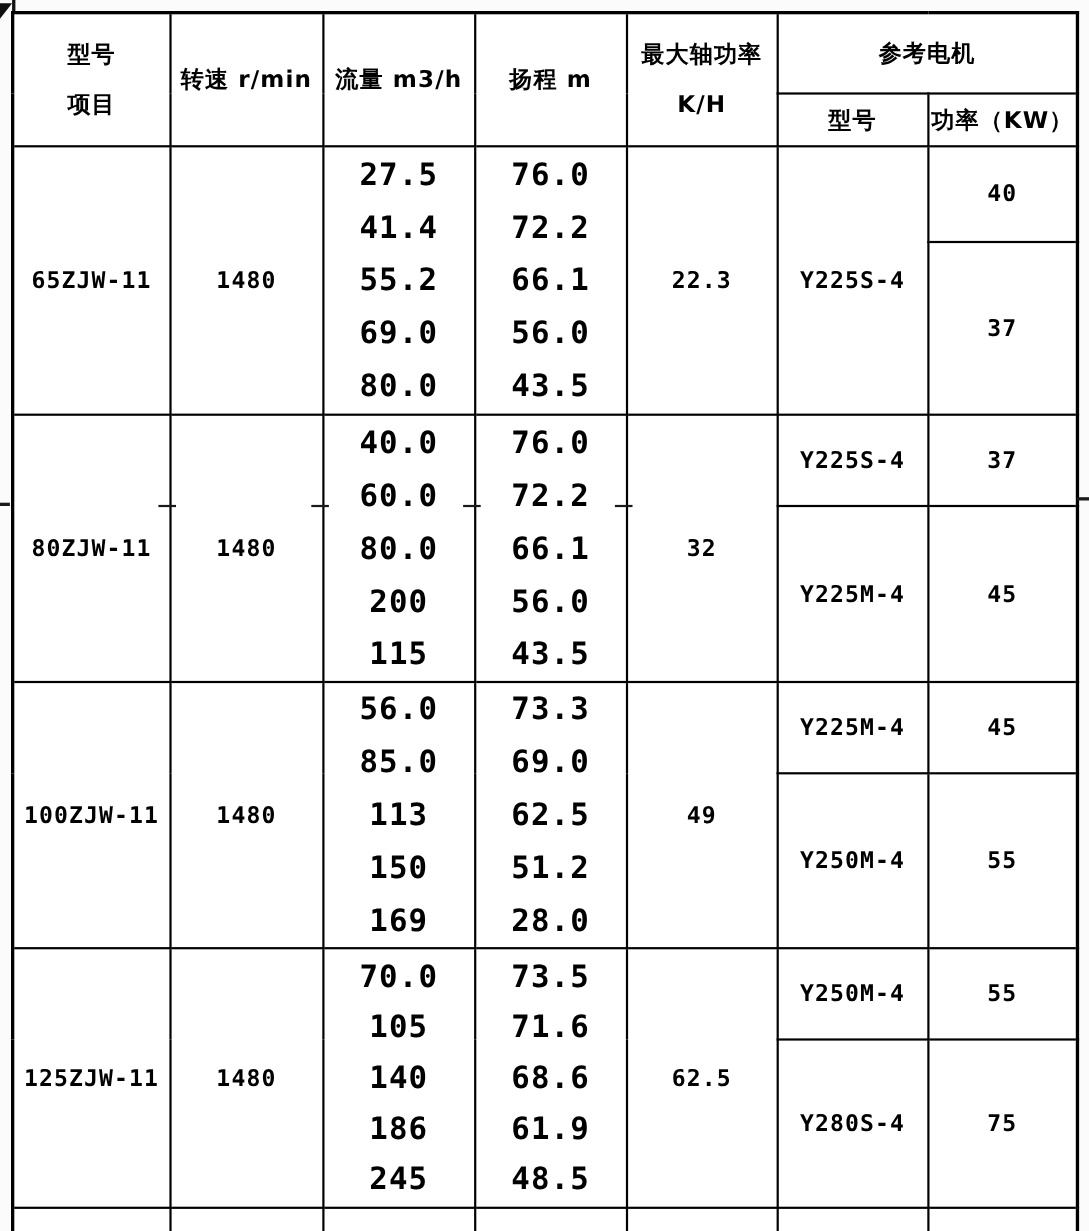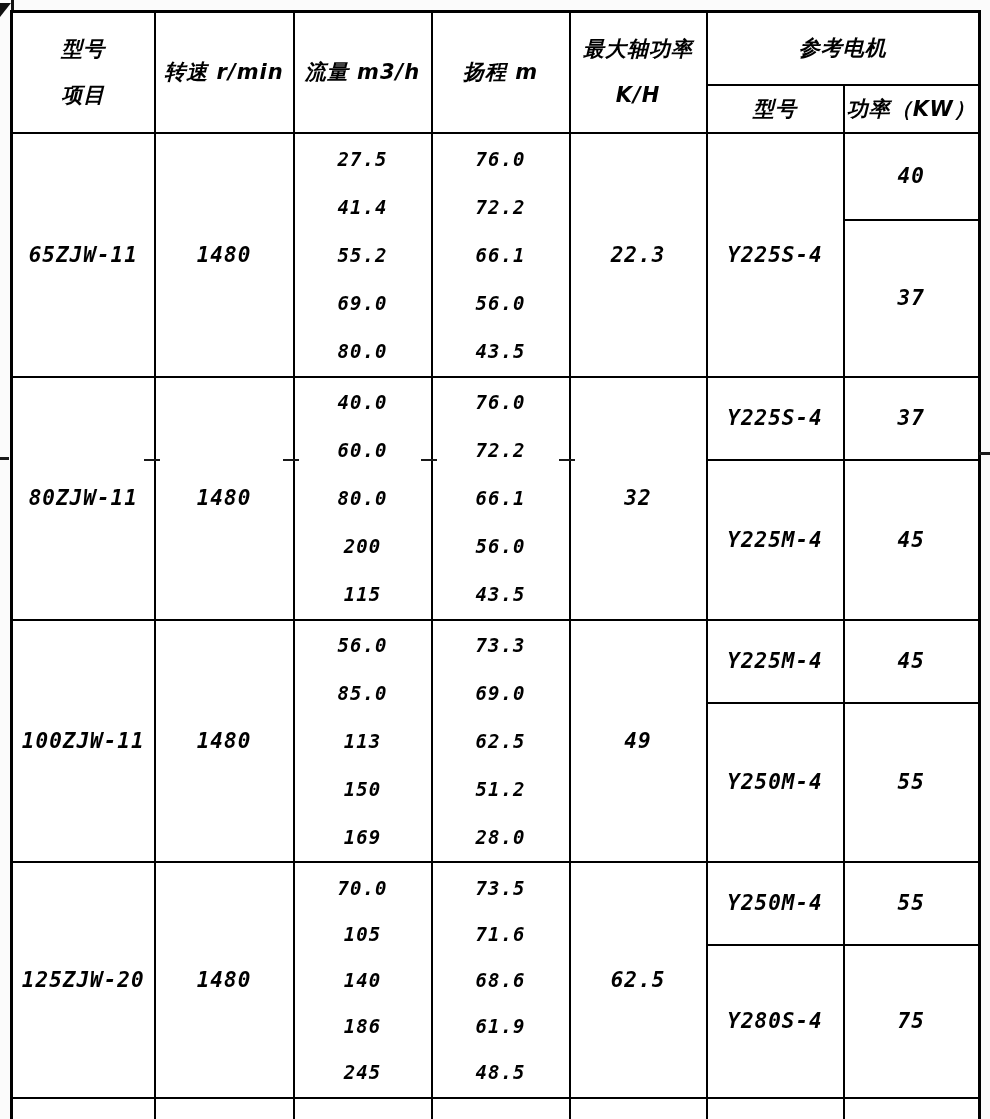--- a/index.html
+++ b/index.html
@@ -21,26 +21,25 @@
     font-weight: bold;
     text-align: center;
     border: 3px solid #000;
   }
   .spec td {
     border: 2px solid #000;
     padding: 0;
     vertical-align: middle;
     font-size: 21px;
     overflow: hidden;
-    font-style: italic;
   }
   .num {
     font-family: "DejaVu Sans Mono", "Liberation Mono", monospace;
     letter-spacing: 1px;
-    font-size: 19px;
+    font-size: 28px;
   }
   .cjk { font-size: 21px; letter-spacing: 1px; }
   .twoline div { line-height: 26px; }
   .twoline div + div { margin-top: 20px; }
   .stack5 > div {
     height: 48px;
     display: flex; align-items: center; justify-content: center;
   }
   .b4 .stack5 > div { height: 46px; text-align: right; }
   .artifact { position: absolute; background: #1a1a1a; }
@@ -174,21 +173,21 @@
       <td rowspan="2" class="num">49</td>
       <td class="num">Y225M-4</td>
       <td class="num">45</td>
     </tr>
     <tr style="height:159px">
       <td class="num">Y250M-4</td>
       <td class="num">55</td>
     </tr>
 
     <tr class="b4" style="height:83px">
-      <td rowspan="2" class="num">125ZJW-20</td>
+      <td rowspan="2" class="num">125ZJW-11</td>
       <td rowspan="2" class="num">1480</td>
       <td rowspan="2">
         <div class="stack5 num">
           <div>70.0</div>
           <div>105</div>
           <div>140</div>
           <div>186</div>
           <div>245</div>
         </div>
       </td>

